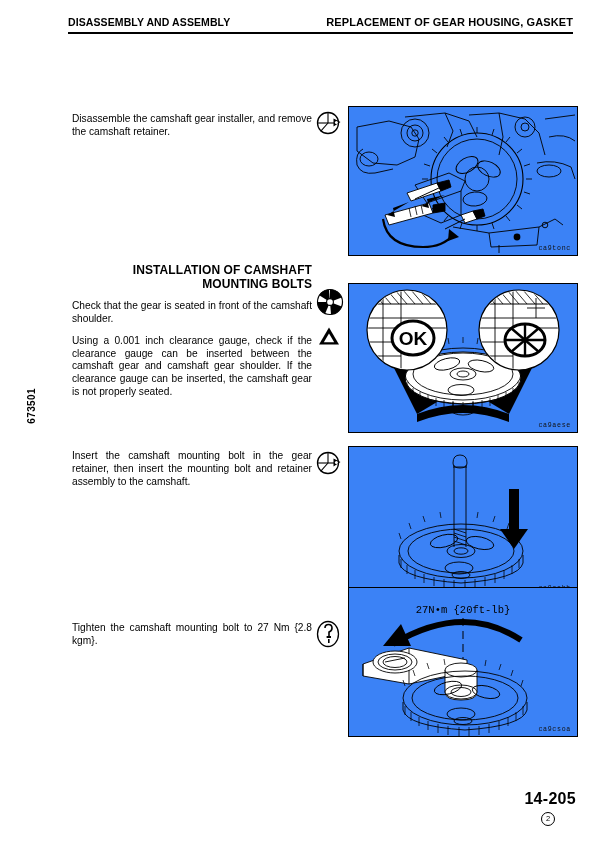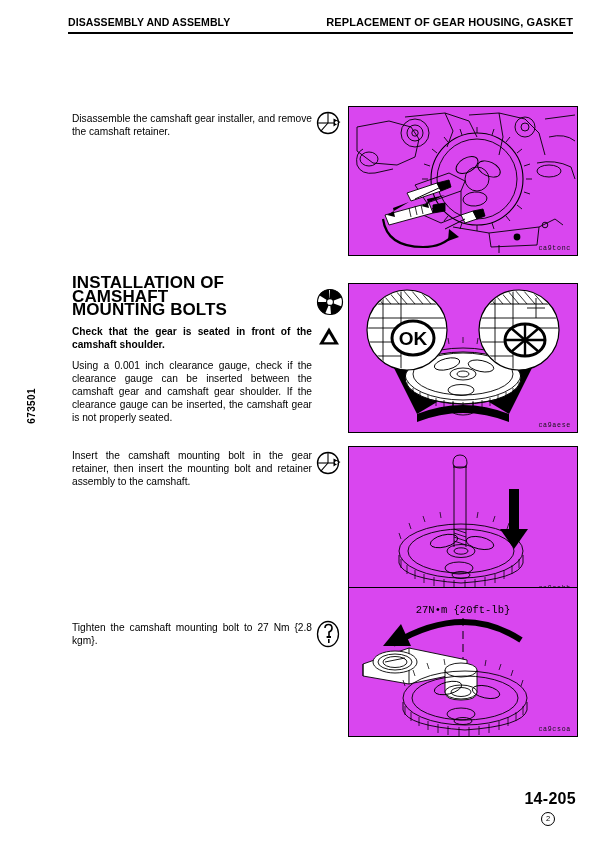--- a/index.html
+++ b/index.html
@@ -35,35 +35,35 @@
     font-size:10px;font-weight:bold;letter-spacing:.4px;
     writing-mode:vertical-rl;transform:rotate(180deg);
     transform-origin:center;
   }
   .txtcol{position:absolute;left:72px;width:240px;}
   .para{
     font-size:10.2px;line-height:12.8px;
     text-align:justify;
     margin:0 0 7px 0;
   }
-  .para.b{font-weight:bold;}
+  .para.b{font-weight:normal;}
   .sect-title{
-    font-size:17px;font-weight:bold;line-height:13.6px;
-    margin:16px 0 9px 0;letter-spacing:.1px;
+    font-size:12px;font-weight:bold;line-height:13.6px;
+    margin:4px 0 9px 0;letter-spacing:.1px;text-align:right;
   }
 
   
   .iconcol{position:absolute;left:316px;width:30px;}
   .ic{display:block;}
 
   
   .fig{
     position:absolute;left:348px;width:228px;
     border:1.4px solid #000;
-    background:#d946ef;
+    background:#3b82f6;
     overflow:hidden;
   }
   .fig .cap{
     position:absolute;right:6px;bottom:3px;
     font-size:6.6px;letter-spacing:.7px;
     font-family:"Liberation Mono", monospace;
     color:#111;
   }
   .fig svg{display:block;}
 

